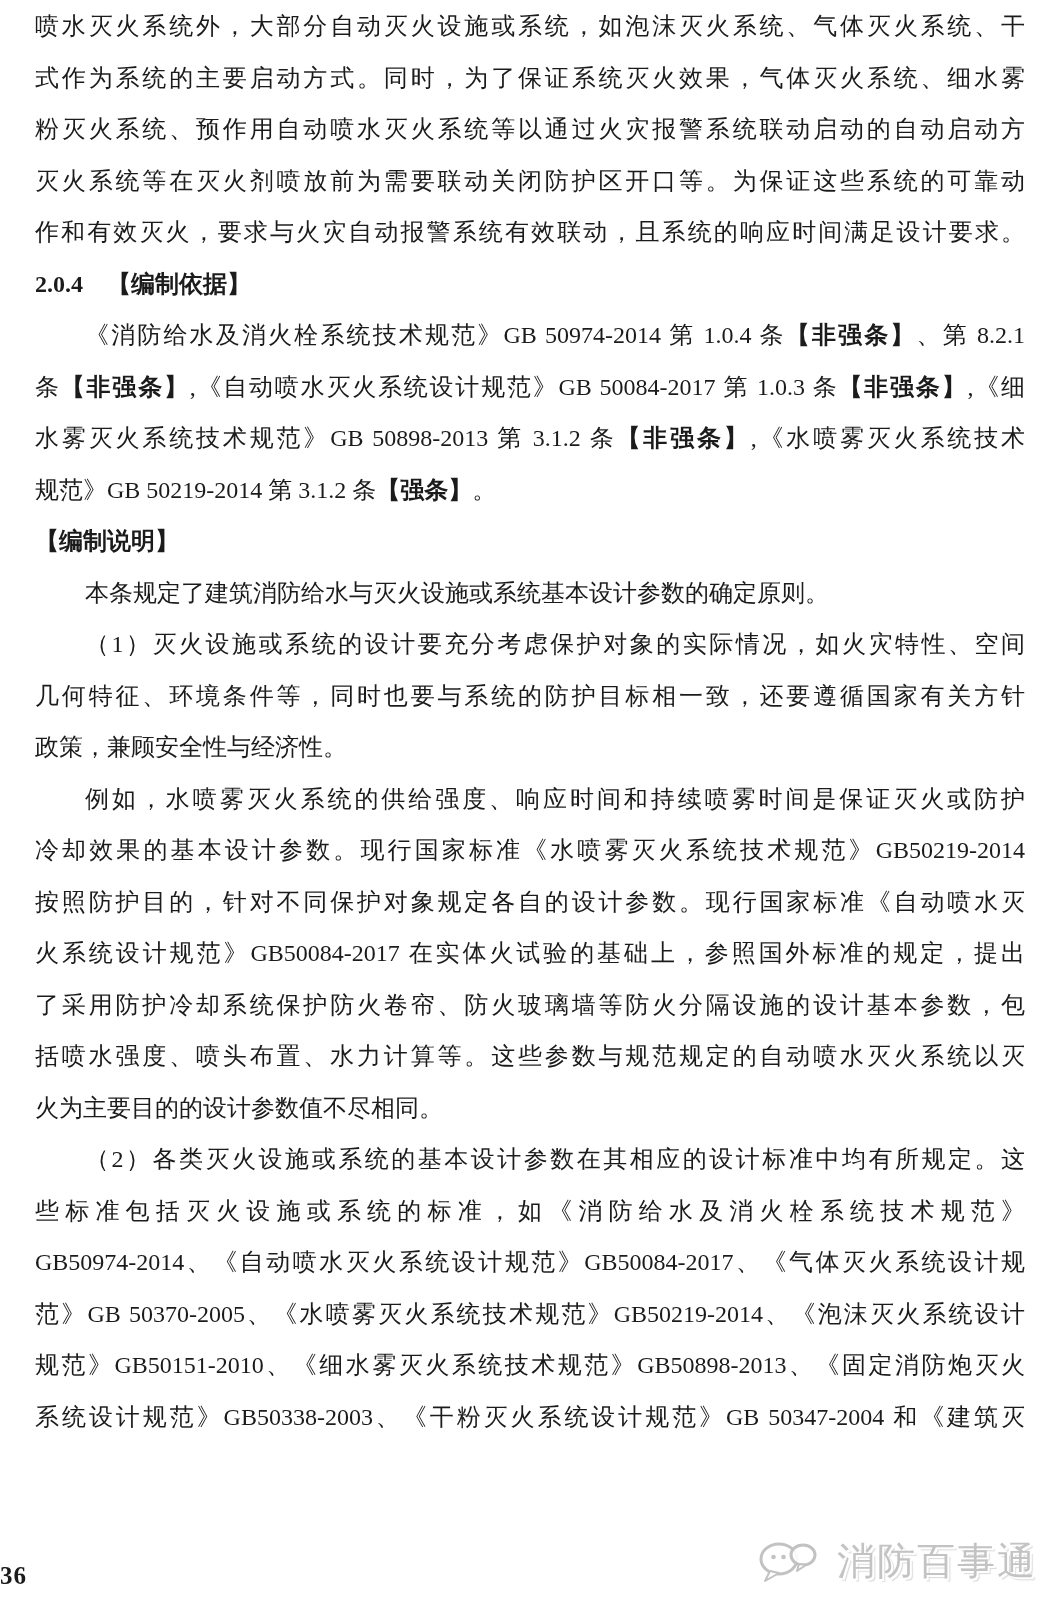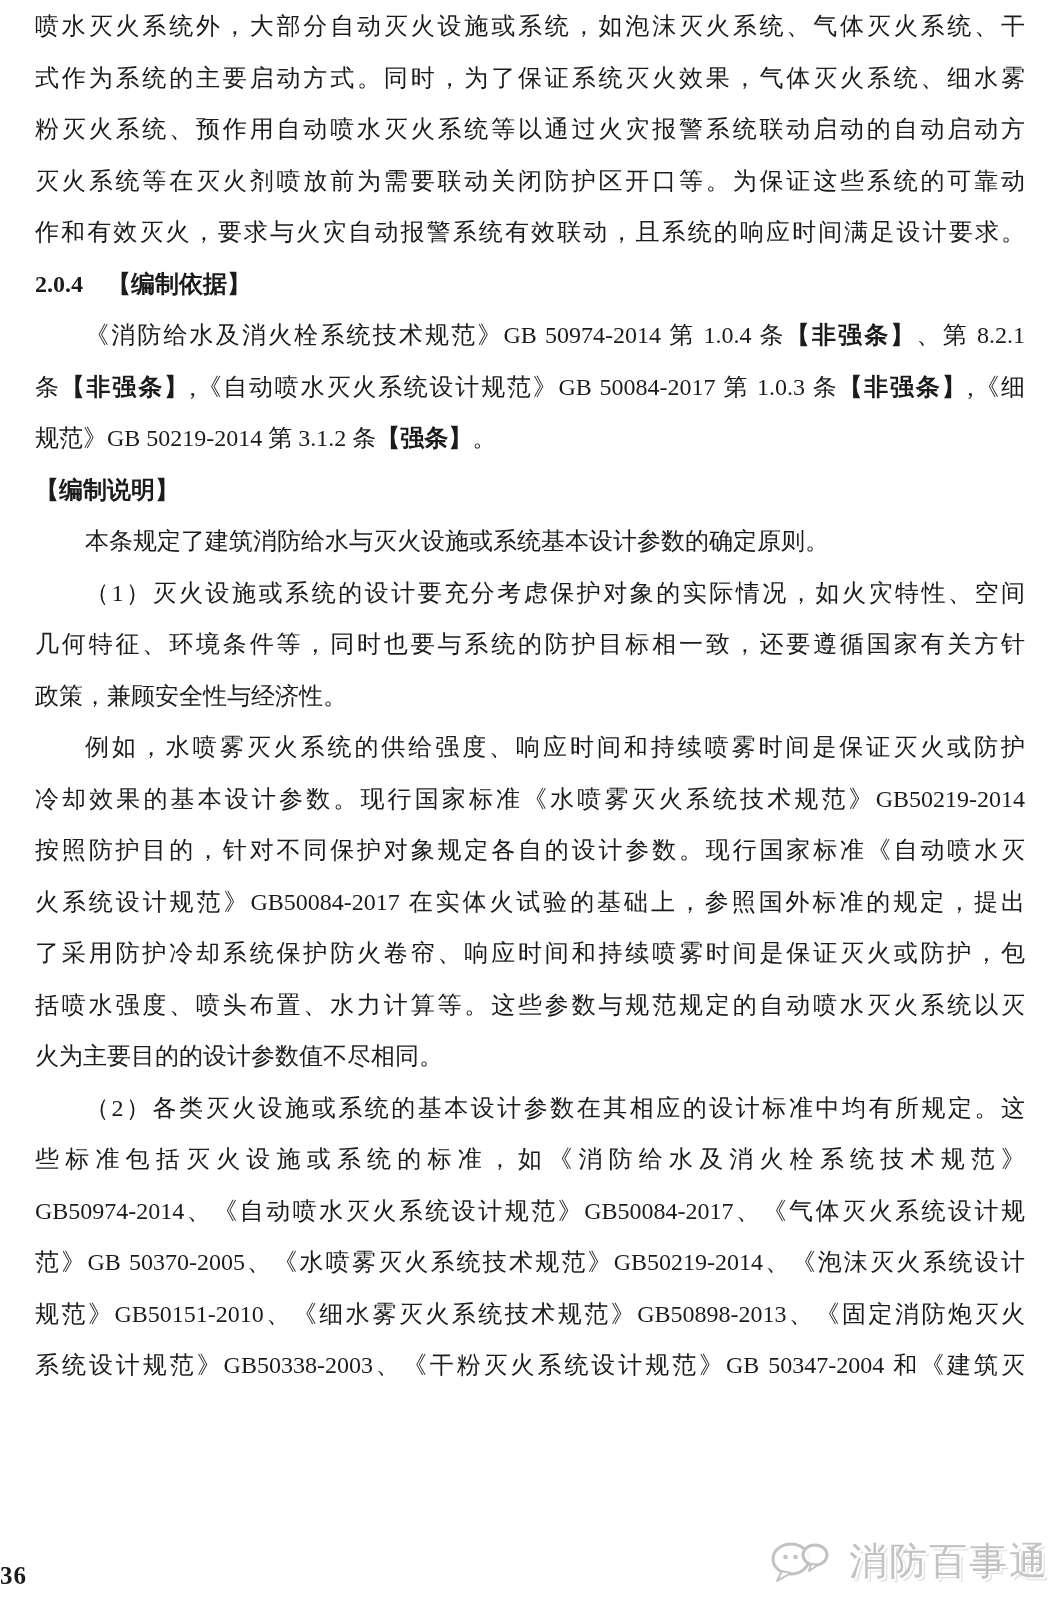--- a/index.html
+++ b/index.html
@@ -47,21 +47,21 @@
     left: 0;
     width: 100%;
     font-size: 25px;
     font-weight: bold;
     letter-spacing: 1px;
   }
 
   .watermark {
     position: absolute;
     top: 1533px;
-    right: 6px;
+    right: 18px;
     display: flex;
     align-items: center;
     gap: 18px;
     background: rgba(255, 255, 255, 0.55);
     padding: 1px 3px;
   }
   .wm-icon { width: 62px; height: 54px; flex: 0 0 auto; }
   .wm-text {
     font-family: "Liberation Sans", "DejaVu Sans", sans-serif;
     font-size: 38px;
@@ -83,39 +83,40 @@
         <div class="line"><span>粉灭火系统、预作用自动喷水灭火系统等以通过火灾报警系统联动启动的自动启动方</span></div>
         <div class="line"><span>灭火系统等在灭火剂喷放前为需要联动关闭防护区开口等。为保证这些系统的可靠动</span></div>
         <div class="line"><span>作和有效灭火，要求与火灾自动报警系统有效联动，且系统的响应时间满足设计要求。</span></div>
       </div>
       <div class="paragraph">
         <div class="line left"><span class="bold">2.0.4</span><span>　</span><span class="bold">【编制依据】</span></div>
       </div>
       <div class="paragraph">
         <div class="line indent"><span>《消防给水及消火栓系统技术规范》GB 50974-2014 第 1.0.4 条</span><span class="bold">【非强条】</span><span>、第 8.2.1</span></div>
         <div class="line"><span>条</span><span class="bold">【非强条】</span><span>,《自动喷水灭火系统设计规范》GB 50084-2017 第 1.0.3 条</span><span class="bold">【非强条】</span><span>,《细</span></div>
+        <div class="line"><span>水雾灭火系统技术规范》GB 50898-2013 第 3.1.2 条</span><span class="bold">【非强条】</span><span>,《水喷雾灭火系统技术</span></div>
         <div class="line left"><span>规范》GB 50219-2014 第 3.1.2 条</span><span class="bold">【强条】</span><span>。</span></div>
       </div>
       <div class="paragraph">
         <div class="line left"><span class="bold">【编制说明】</span></div>
       </div>
       <div class="paragraph">
         <div class="line left indent"><span>本条规定了建筑消防给水与灭火设施或系统基本设计参数的确定原则。</span></div>
       </div>
       <div class="paragraph">
         <div class="line indent"><span>（1）灭火设施或系统的设计要充分考虑保护对象的实际情况，如火灾特性、空间</span></div>
         <div class="line"><span>几何特征、环境条件等，同时也要与系统的防护目标相一致，还要遵循国家有关方针</span></div>
         <div class="line left"><span>政策，兼顾安全性与经济性。</span></div>
       </div>
       <div class="paragraph">
         <div class="line indent"><span>例如，水喷雾灭火系统的供给强度、响应时间和持续喷雾时间是保证灭火或防护</span></div>
         <div class="line"><span>冷却效果的基本设计参数。现行国家标准《水喷雾灭火系统技术规范》GB50219-2014</span></div>
         <div class="line"><span>按照防护目的，针对不同保护对象规定各自的设计参数。现行国家标准《自动喷水灭</span></div>
         <div class="line"><span>火系统设计规范》GB50084-2017 在实体火试验的基础上，参照国外标准的规定，提出</span></div>
-        <div class="line"><span>了采用防护冷却系统保护防火卷帘、响应时间和持续喷雾时间是保证灭火或防护，包</span></div>
+        <div class="line"><span>了采用防护冷却系统保护防火卷帘、防火玻璃墙等防火分隔设施的设计基本参数，包</span></div>
         <div class="line"><span>括喷水强度、喷头布置、水力计算等。这些参数与规范规定的自动喷水灭火系统以灭</span></div>
         <div class="line left"><span>火为主要目的的设计参数值不尽相同。</span></div>
       </div>
       <div class="paragraph">
         <div class="line indent"><span>（2）各类灭火设施或系统的基本设计参数在其相应的设计标准中均有所规定。这</span></div>
         <div class="line"><span>些标准包括灭火设施或系统的标准，如《消防给水及消火栓系统技术规范》</span></div>
         <div class="line"><span>GB50974-2014、《自动喷水灭火系统设计规范》GB50084-2017、《气体灭火系统设计规</span></div>
         <div class="line"><span>范》GB 50370-2005、《水喷雾灭火系统技术规范》GB50219-2014、《泡沫灭火系统设计</span></div>
         <div class="line"><span>规范》GB50151-2010、《细水雾灭火系统技术规范》GB50898-2013、《固定消防炮灭火</span></div>
         <div class="line"><span>系统设计规范》GB50338-2003、《干粉灭火系统设计规范》GB 50347-2004 和《建筑灭</span></div>

